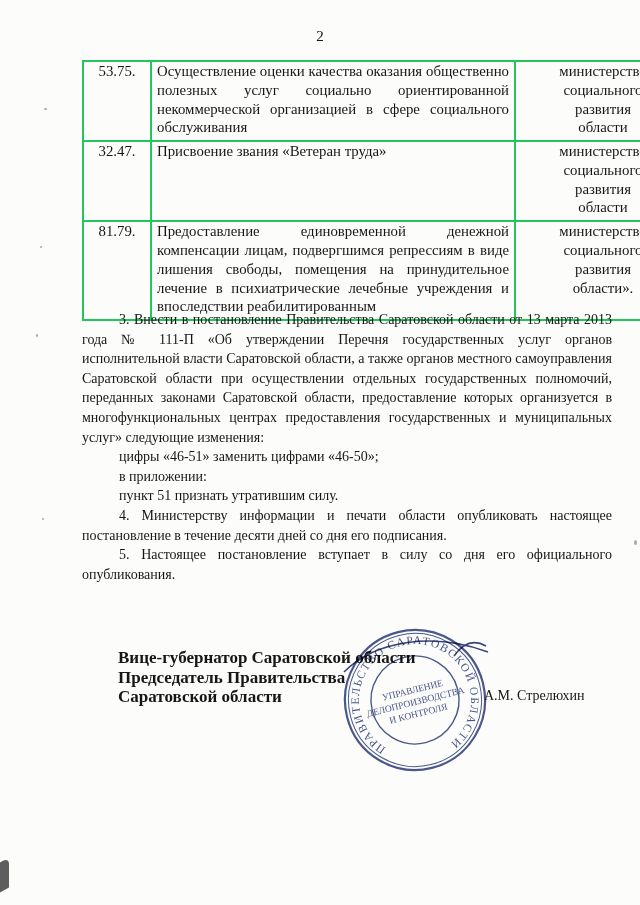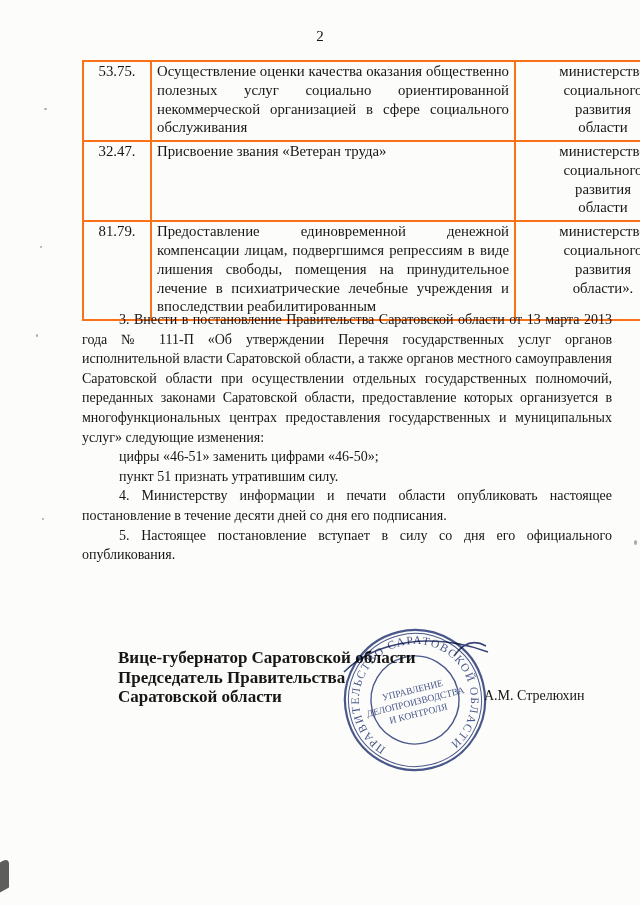--- a/index.html
+++ b/index.html
@@ -14,21 +14,21 @@
   }
   .page-number{
     position:absolute;top:28px;left:0;right:0;
     text-align:center;font-size:15px;
   }
   .doc-table{
     position:absolute;left:82px;top:60px;width:530px;
     border-collapse:collapse;table-layout:fixed;
   }
   .doc-table td{
-    border:2px solid #f97316;
+    border:2px solid #22c55e;
     vertical-align:top;
     font-size:14.8px;line-height:1.27;
     padding:0 5px 3px 5px;
   }
   td.cell-num{width:56px;text-align:center;}
   td.cell-desc{width:352px;text-align:justify;}
   td.cell-ministry{width:94px;text-align:center;padding-left:40px;}
   .body-text{
     position:absolute;left:82px;top:310px;width:530px;
     font-size:14px;line-height:19.6px;
@@ -90,20 +90,21 @@
         <td class="cell-num">81.79.</td>
         <td class="cell-desc">Предоставление единовременной денежной компенсации лицам, подвергшимся репрессиям в виде лишения свободы, помещения на принудительное лечение в психиатрические лечебные учреждения и впоследствии реабилитированным</td>
         <td class="cell-ministry">министерство социального развития области».</td>
       </tr>
     </tbody>
   </table>
 
   <div class="body-text">
     <p class="para">3. Внести в постановление Правительства Саратовской области от 13 марта 2013 года № 111-П «Об утверждении Перечня государственных услуг органов исполнительной власти Саратовской области, а также органов местного самоуправления Саратовской области при осуществлении отдельных государственных полномочий, переданных законами Саратовской области, предоставление которых организуется в многофункциональных центрах предоставления государственных и муниципальных услуг» следующие изменения:</p>
     <div class="amend-line">цифры «46-51» заменить цифрами «46-50»;</div>
+    <div class="amend-line">в приложении:</div>
     <div class="amend-line">пункт 51 признать утратившим силу.</div>
     <p class="para">4. Министерству информации и печати области опубликовать настоящее постановление в течение десяти дней со дня его подписания.</p>
     <p class="para">5. Настоящее постановление вступает в силу со дня его официального опубликования.</p>
   </div>
 
   <div class="signature-block">
     <div>Вице-губернатор Саратовской области</div>
     <div>Председатель Правительства</div>
     <div>Саратовской области</div>
   </div>

